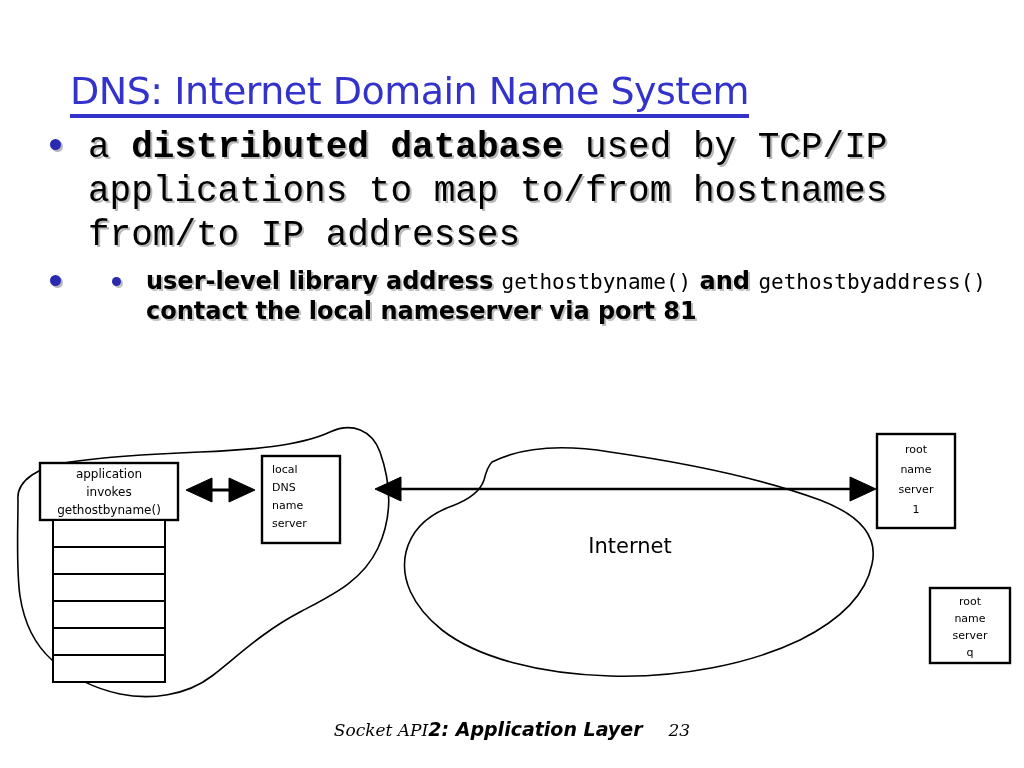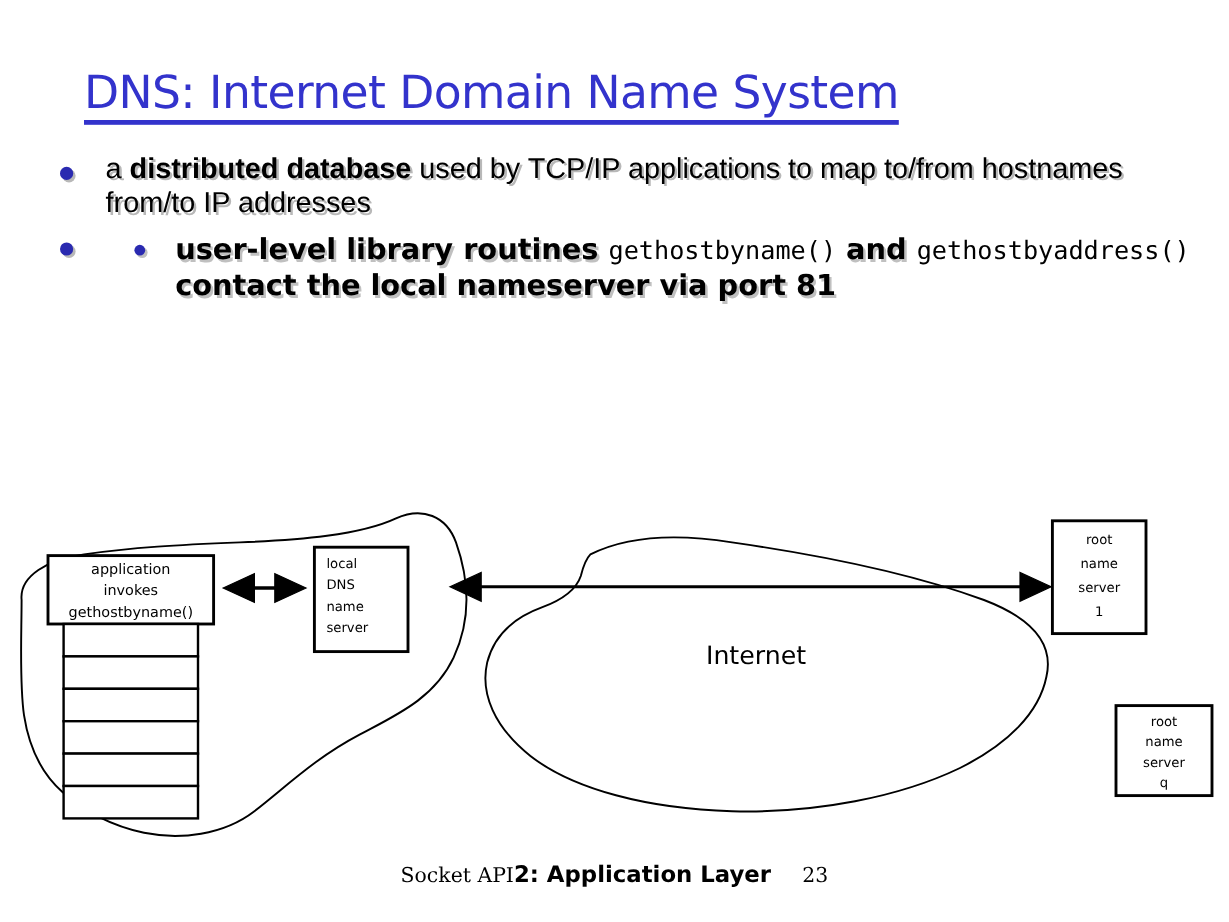--- a/index.html
+++ b/index.html
@@ -12,21 +12,21 @@
     height: 768px;
     position: relative;
     overflow: hidden;
     font-family: "DejaVu Sans", sans-serif;
   }
 
   
   #slide-title {
     position: absolute;
     left: 70px;
-    top: 58px;
+    top: 72px;
     font-family: "DejaVu Sans", sans-serif;
     font-size: 38px;
     font-weight: 400;
     letter-spacing: -0.5px;
     color: #3333cc;
     white-space: nowrap;
     border-bottom: 4px solid #3333cc;
     padding-bottom: 2px;
     line-height: 1.05;
   }
@@ -34,22 +34,22 @@
   
   #bullets {
     position: absolute;
     left: 42px;
     top: 126px;
     width: 950px;
   }
   .l1 {
     position: relative;
     padding-left: 46px;
-    font-family: Liberation Sans, sans-serif;
-    font-size: 24px;
+    font-family: Liberation Mono, monospace;
+    font-size: 36px;
     line-height: 1.22;
     color: #000000;
     text-shadow: 2px 2px 0 #b8b8b8;
     margin-bottom: 4px;
   }
   .l1 .dot {
     position: absolute;
     left: 8px;
     top: 13px;
     width: 11px;
@@ -116,20 +116,21 @@
   }
 
   
   #footer {
     position: absolute;
     left: 0;
     top: 718px;
     width: 1024px;
     text-align: center;
     white-space: nowrap;
+    font-style: italic;
   }
   #footer .serif {
     font-family: "DejaVu Serif", serif;
     font-size: 17px;
     color: #000000;
   }
   #footer .comic {
     font-family: "DejaVu Sans", sans-serif;
     font-size: 19px;
     font-weight: bold;
@@ -153,21 +154,21 @@
     <span class="dot"></span>
     <span>a </span><b>distributed database</b><span> used by TCP/IP applications to map to/from hostnames from/to IP addresses</span>
   </div>
 
   <div class="l1">
     <span class="dot"></span>
   </div>
 
   <div class="l2">
     <span class="dot"></span>
-    <span>user-level library routines </span><span class="mono">gethostbyname()</span><span> and </span><span class="mono">gethostbyaddress()</span><span> contact the local nameserver via port 81</span>
+    <span>user-level library address </span><span class="mono">gethostbyname()</span><span> and </span><span class="mono">gethostbyaddress()</span><span> contact the local nameserver via port 81</span>
   </div>
 
 
 </div>
 
 <div id="diagram">
 <svg width="1024" height="300" viewBox="0 0 1024 300" xmlns="http://www.w3.org/2000/svg">
 
   <path d="M 18 92 C 16 72, 40 58, 70 54 C 110 48, 150 46, 200 44
            C 250 42, 300 38, 330 24 C 352 14, 372 22, 380 44

